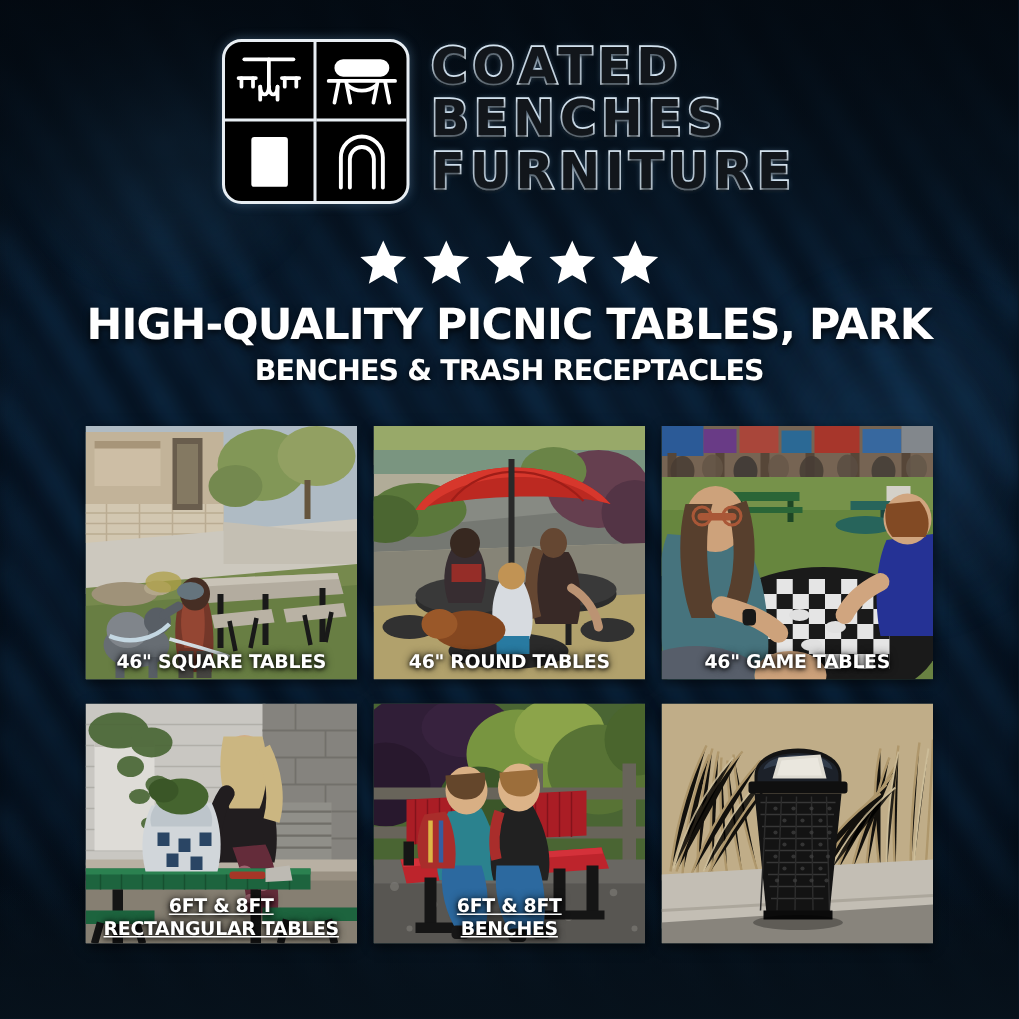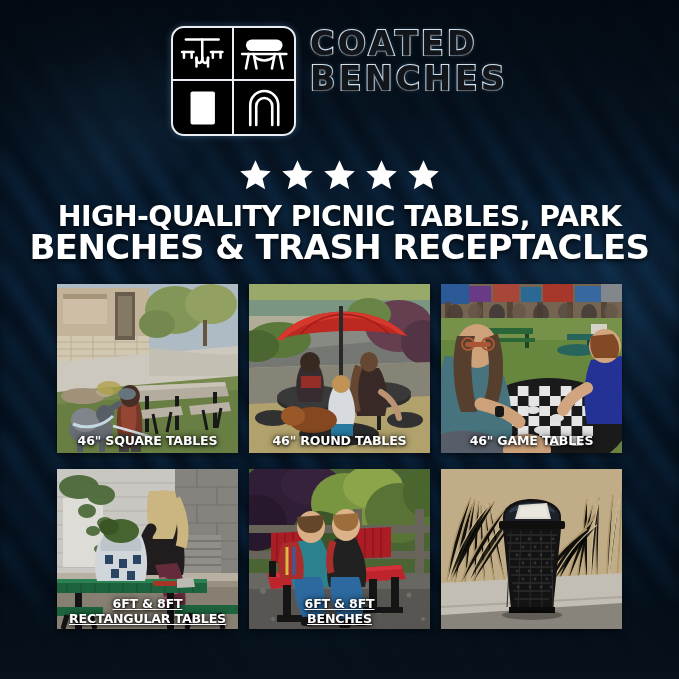--- a/index.html
+++ b/index.html
@@ -104,21 +104,21 @@
     text-align:center;
     color:#ffffff;
     font-family:"DejaVu Sans", sans-serif;
     font-weight:700;
     font-size:28.5px;
     line-height:31px;
     letter-spacing:-0.6px;
     text-shadow:0 2px 4px rgba(0,0,0,.75);
   }
   .headline .hl{display:block;}
-  .headline .hl2{font-size:34px;}
+  .headline .hl2{font-size:19px;}
 
   
   .grid{
     position:absolute;left:57px;top:284px;
     width:565px;
     display:grid;
     grid-template-columns:repeat(3,181px);
     grid-template-rows:169px 160px;
     column-gap:11px;row-gap:16px;
   }
@@ -204,20 +204,21 @@
               <path d="M22 44 V25 A8 8 0 0 1 38 25 V44"></path>
             </g>
           </svg>
         </div>
 
       </div>
 
       <div class="logo-words">
         <div class="logo-line">COATED</div>
         <div class="logo-line">BENCHES</div>
+        <div class="logo-line">FURNITURE</div>
       </div>
 
     </div>
 
     <div class="stars">
       <svg class="star" viewBox="0 0 24 24">
           <polygon points="12,1.6 15.2,8.7 22.8,9.4 17,14.5 18.8,22 12,18 5.2,22 7,14.5 1.2,9.4 8.8,8.7" fill="#ffffff"></polygon>
         </svg>
       <svg class="star" viewBox="0 0 24 24">
           <polygon points="12,1.6 15.2,8.7 22.8,9.4 17,14.5 18.8,22 12,18 5.2,22 7,14.5 1.2,9.4 8.8,8.7" fill="#ffffff"></polygon>

